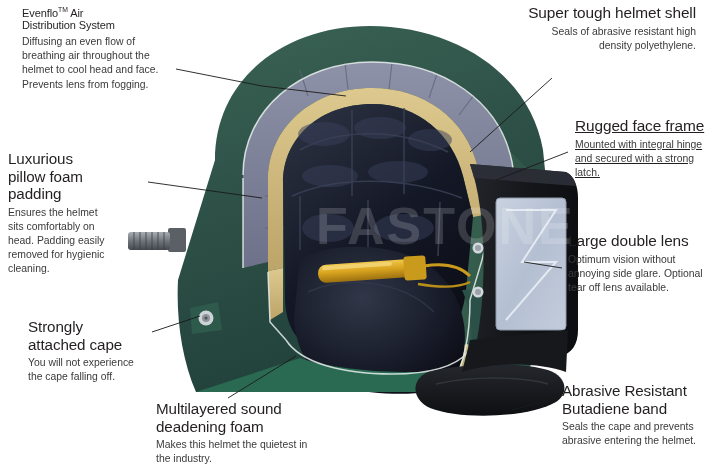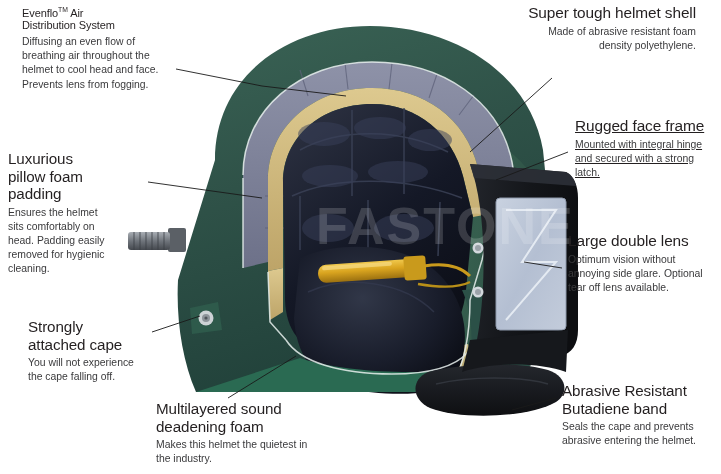--- a/index.html
+++ b/index.html
@@ -305,21 +305,21 @@
     <div class="c-title"><span>Evenflo</span><span class="tm">TM</span><span> Air
 Distribution System</span></div>
     <div class="c-body">Diffusing an even flow of
 breathing air throughout the
 helmet to cool head and face.
 Prevents lens from fogging.</div>
   </div>
 
   <div class="callout big" id="co-shell">
     <div class="c-title">Super tough helmet shell</div>
-    <div class="c-body">Made of abrasive resistant foam
+    <div class="c-body">Seals of abrasive resistant high
 density polyethylene.</div>
   </div>
 
   <div class="callout big" id="co-face">
     <div class="c-title">Rugged face frame</div>
     <div class="c-body">Mounted with integral hinge
 and secured with a strong latch.</div>
   </div>
 
   <div class="callout big" id="co-lens">

